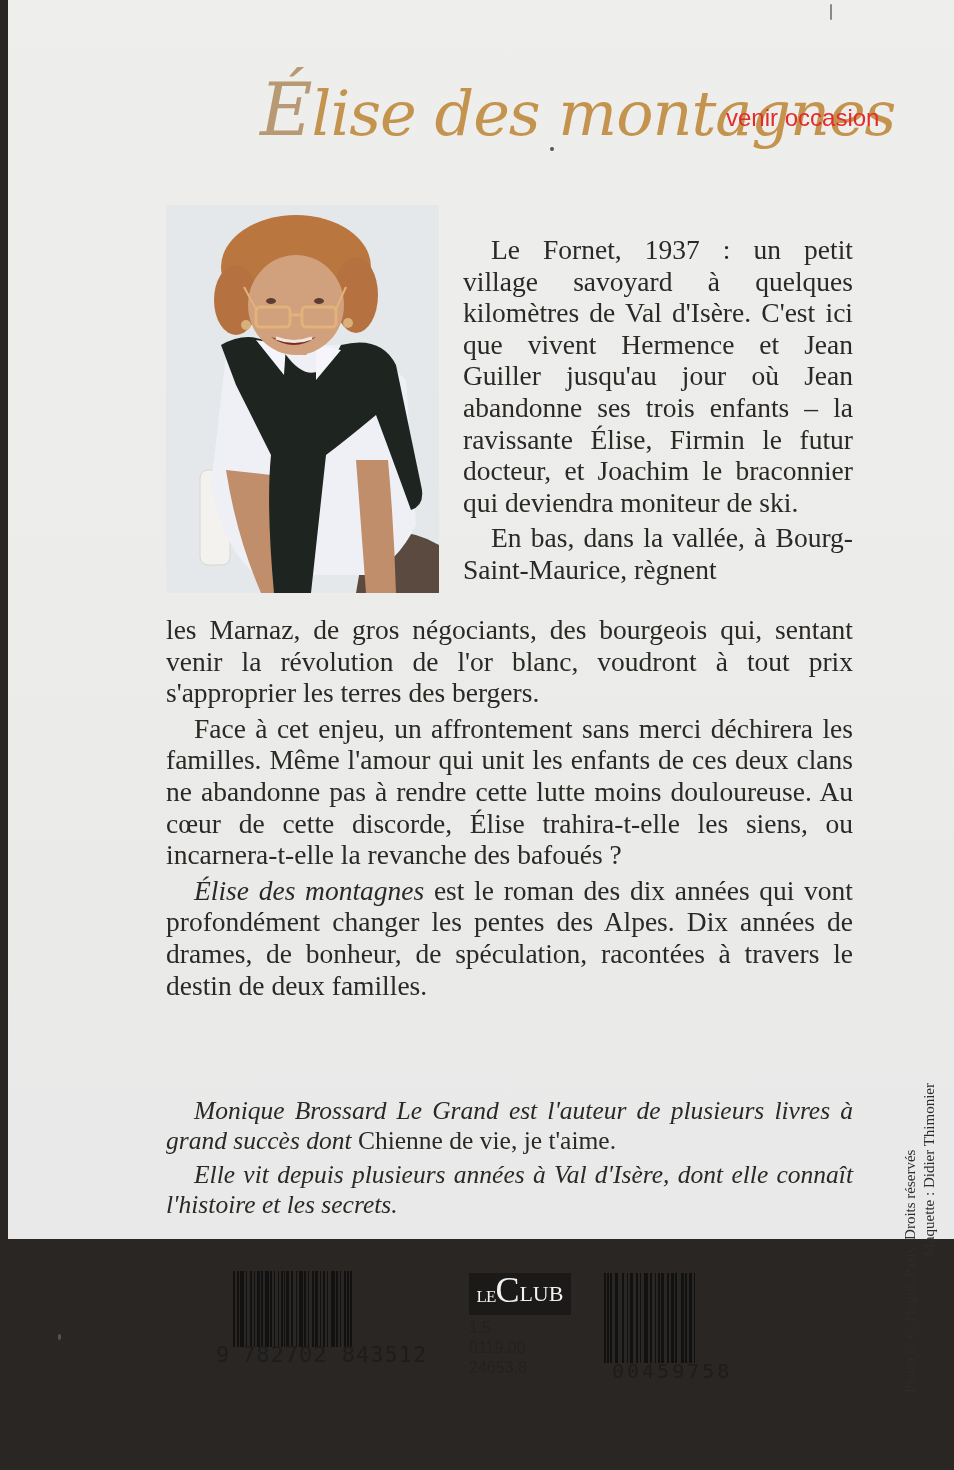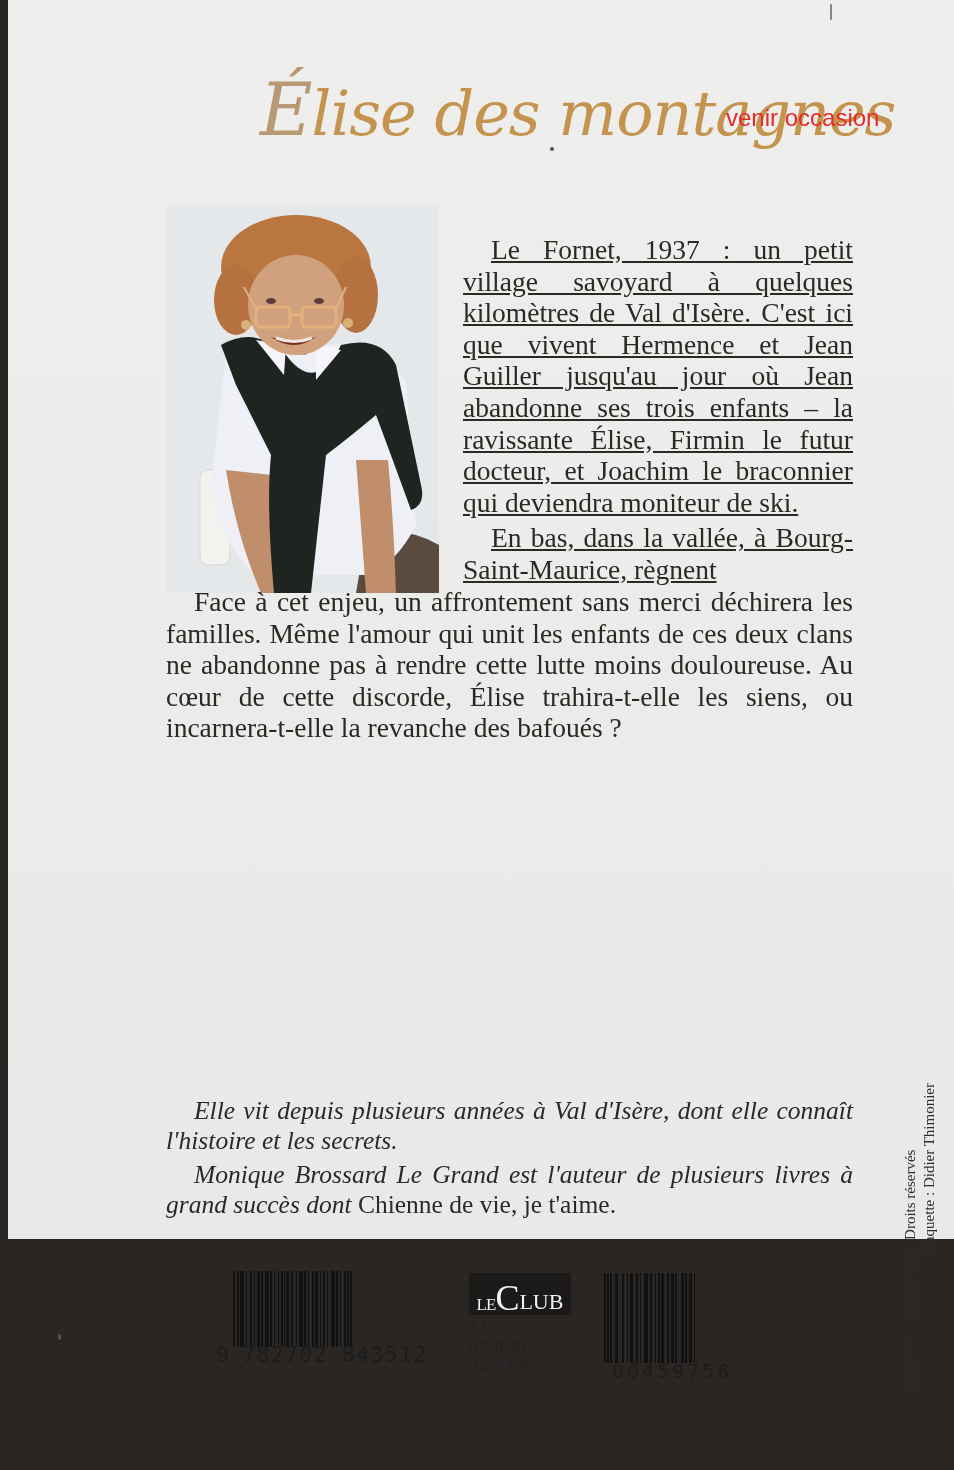--- a/index.html
+++ b/index.html
@@ -39,21 +39,20 @@
     }
     .body-text {
       font-family: "Liberation Serif", serif;
       color: #2b2926;
       font-size: 27.5px;
       line-height: 31.6px;
     }
     .intro {
       position: absolute; left: 455px; top: 234px; width: 390px;
       text-align: justify;
-      text-decoration: underline;
     }
     .main {
       position: absolute; left: 158px; top: 582px; width: 687px;
       text-align: justify;
     }
     .para { text-indent: 28px; text-align: justify; text-align-last: auto; }
     .para + .para { margin-top: 4px; }
     .intro .para:first-child { text-indent: 28px; }
     .cont { text-indent: 0; }
     .italic { font-style: italic; }
@@ -86,21 +85,21 @@
       font-family: "DejaVu Sans Mono", monospace;
       font-size: 22px; color: #1d1d1d;
     }
     .club-logo {
       position: absolute; left: 461px; top: 1273px;
       width: 102px; height: 42px;
       background: #1c1a19;
       color: #f1f1f1;
       font-family: "Liberation Serif", serif;
       display: flex; align-items: flex-end; justify-content: center;
-      padding-bottom: 0;
+      padding-bottom: 8px;
     }
     .club-logo .le { font-size: 17px; letter-spacing: -1px; }
     .club-logo .c { font-size: 36px; line-height: 34px; }
     .club-logo .lub { font-size: 22px; text-align: right; }
     .club-codes {
       position: absolute; left: 461px; top: 1318px; width: 102px;
       font-family: "Liberation Sans", sans-serif;
       font-size: 16px; line-height: 20px; color: #222;
     }
     .price {
@@ -179,26 +178,28 @@
       <circle cx="182" cy="118" r="5" fill="#d8b07a"></circle>
     </svg>
   </div>
 
   <div class="intro body-text">
     <p class="para">Le Fornet, 1937 : un petit village savoyard à quelques kilomètres de Val d'Isère. C'est ici que vivent Hermence et Jean Guiller jusqu'au jour où Jean abandonne ses trois enfants – la ravissante Élise, Firmin le futur docteur, et Joachim le braconnier qui deviendra moniteur de ski.</p>
     <p class="para" style="">En bas, dans la vallée, à Bourg-Saint-Maurice, règnent</p>
   </div>
 
   <div class="main body-text">
+    <p class="cont" style="margin-top:32px;">les Marnaz, de gros négociants, des bourgeois qui, sentant venir la révolution de l'or blanc, voudront à tout prix s'approprier les terres des bergers.</p>
     <p class="para" style="margin-top:4px;">Face à cet enjeu, un affrontement sans merci déchirera les familles. Même l'amour qui unit les enfants de ces deux clans ne abandonne pas à rendre cette lutte moins douloureuse. Au cœur de cette discorde, Élise trahira-t-elle les siens, ou incarnera-t-elle la revanche des bafoués ?</p>
+    <p class="para" style="margin-top:4px;"><span class="italic">Élise des montagnes</span><span> est le roman des dix années qui vont profondément changer les pentes des Alpes. Dix années de drames, de bonheur, de spéculation, racontées à travers le destin de deux familles.</span></p>
   </div>
 
   <div class="author">
+    <p class="para"><span>Monique Brossard Le Grand est l'auteur de plusieurs livres à grand succès dont </span><span class="roman">Chienne de vie, je t'aime.</span></p>
     <p class="para">Elle vit depuis plusieurs années à Val d'Isère, dont elle connaît l'histoire et les secrets.</p>
-    <p class="para"><span>Monique Brossard Le Grand est l'auteur de plusieurs livres à grand succès dont </span><span class="roman">Chienne de vie, je t'aime.</span></p>
   </div>
 
   <div class="barcode-wrap isbn">
     <div class="bars" id="isbn-bars">
         <div class="bar" style="width: 2px;"></div>
         <div class="gap" style="width: 2px;"></div>
         <div class="bar" style="width: 2px;"></div>
         <div class="gap" style="width: 1px;"></div>
         <div class="bar" style="width: 4px;"></div>
         <div class="gap" style="width: 2px;"></div>

